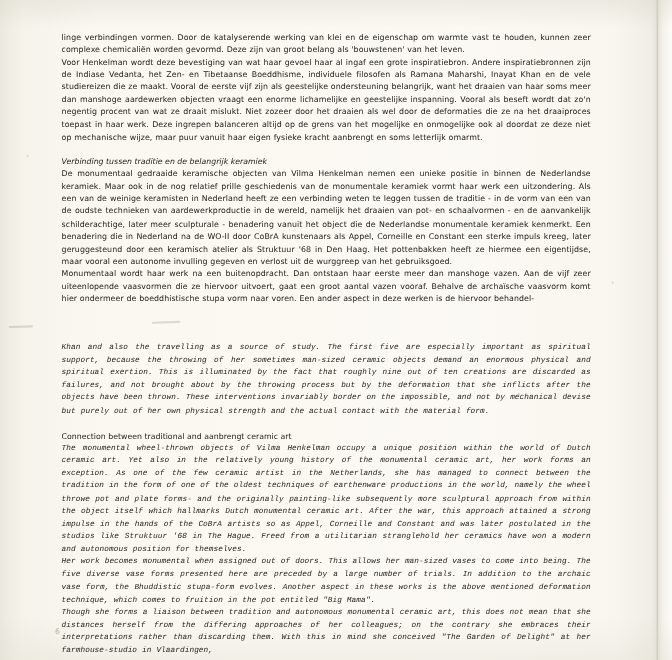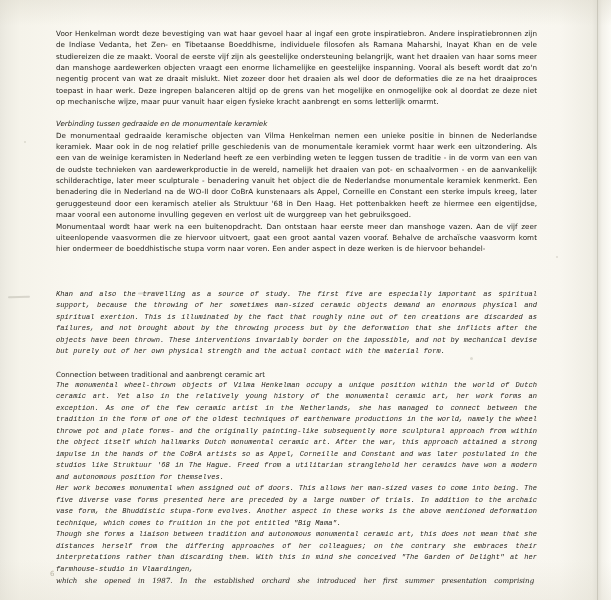--- a/index.html
+++ b/index.html
@@ -134,25 +134,26 @@
 </head>
 <body>
 
 <div class="page">
   <div class="paper-tone"></div>
   <div class="paper-vignette"></div>
   <div class="edge-line" style="left:597px;"></div>
 
   <div class="text-col">
 
+    <p class="para nl">linge verbindingen vormen. Door de katalyserende werking van klei en de eigenschap om warmte vast te houden, kunnen zeer complexe chemicaliën worden gevormd. Deze zijn van groot belang als 'bouwstenen' van het leven.</p>
     <p class="para nl">Voor Henkelman wordt deze bevestiging van wat haar gevoel haar al ingaf een grote inspiratiebron. Andere inspiratiebronnen zijn de Indiase Vedanta, het Zen- en Tibetaanse Boeddhisme, individuele filosofen als Ramana Maharshi, Inayat Khan en de vele studiereizen die ze maakt. Vooral de eerste vijf zijn als geestelijke ondersteuning belangrijk, want het draaien van haar soms meer dan manshoge aardewerken objecten vraagt een enorme lichamelijke en geestelijke inspanning. Vooral als beseft wordt dat zo'n negentig procent van wat ze draait mislukt. Niet zozeer door het draaien als wel door de deformaties die ze na het draaiproces toepast in haar werk. Deze ingrepen balanceren altijd op de grens van het mogelijke en onmogelijke ook al doordat ze deze niet op mechanische wijze, maar puur vanuit haar eigen fysieke kracht aanbrengt en soms letterlijk omarmt.</p>
 
     <div class="block-gap"></div>
 
-    <p class="heading-it">Verbinding tussen gedraaide en de  monumentale keramiek</p>
+    <p class="heading-it">Verbinding tussen traditie en de  belangrijk keramiek</p>
     <p class="para nl">De monumentaal gedraaide keramische objecten van Vilma Henkelman nemen een unieke positie in binnen de Nederlandse keramiek. Maar ook in de nog relatief prille geschiedenis van de monumentale keramiek vormt haar werk een uitzondering. Als een van de weinige keramisten in Nederland heeft ze een verbinding weten te leggen tussen de traditie - in de vorm van een van de oudste technieken van aardewerkproductie in de wereld, namelijk het draaien van pot- en schaalvormen - en de  aanvankelijk schilderachtige, later meer sculpturale - benadering vanuit het object die de Nederlandse monumentale keramiek kenmerkt. Een benadering die in Nederland na de WO-II door CoBrA kunstenaars als Appel, Corneille en Constant een sterke impuls kreeg, later geruggesteund door een keramisch atelier als Struktuur '68 in Den Haag. Het pottenbakken heeft ze hiermee een eigentijdse, maar vooral een autonome invulling gegeven en verlost uit de wurggreep van het gebruiksgoed.</p>
     <p class="para nl">Monumentaal wordt haar werk na een buitenopdracht. Dan ontstaan haar eerste meer dan manshoge vazen. Aan de vijf zeer uiteenlopende vaasvormen die ze hiervoor uitvoert, gaat een groot aantal vazen vooraf. Behalve de archaïsche vaasvorm komt hier ondermeer de boeddhistische stupa vorm naar voren. Een ander aspect in deze werken is de hiervoor behandel-</p>
 
     <div class="section-gap"></div>
 
     <p class="para en">Khan and also the travelling as a source of study. The first five are especially important as spiritual support, because the throwing of her sometimes man-sized ceramic objects demand an enormous physical and spiritual exertion. This is illuminated by the fact that roughly nine out of ten creations are discarded as failures, and not brought about by the throwing process but by the deformation that she inflicts after the objects have been thrown. These interventions invariably border on the impossible, and not by mechanical devise but purely out of her own physical strength and the actual contact with the material form.</p>
 
     <div class="block-gap"></div>
 
     <p class="heading-up">Connection between traditional and aanbrengt ceramic art</p>

